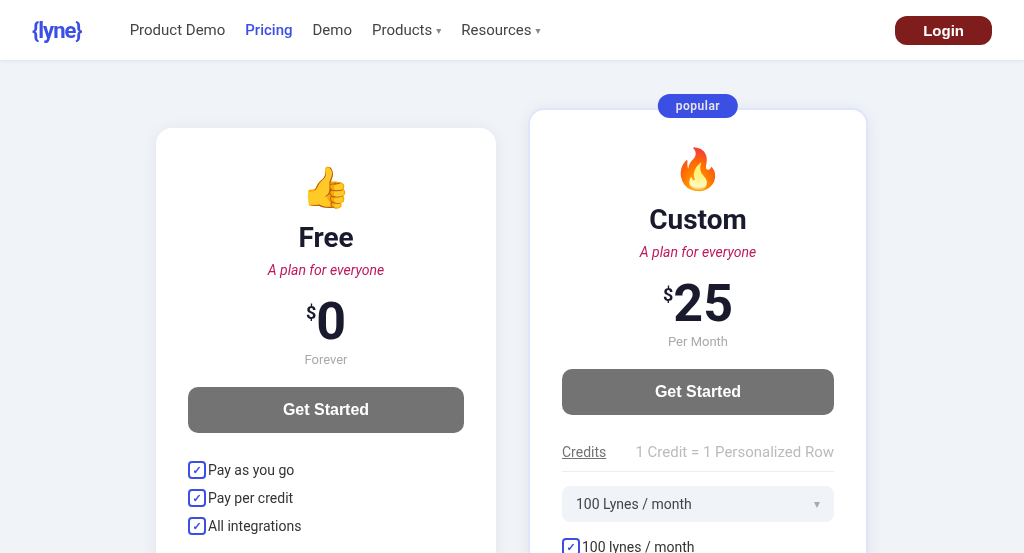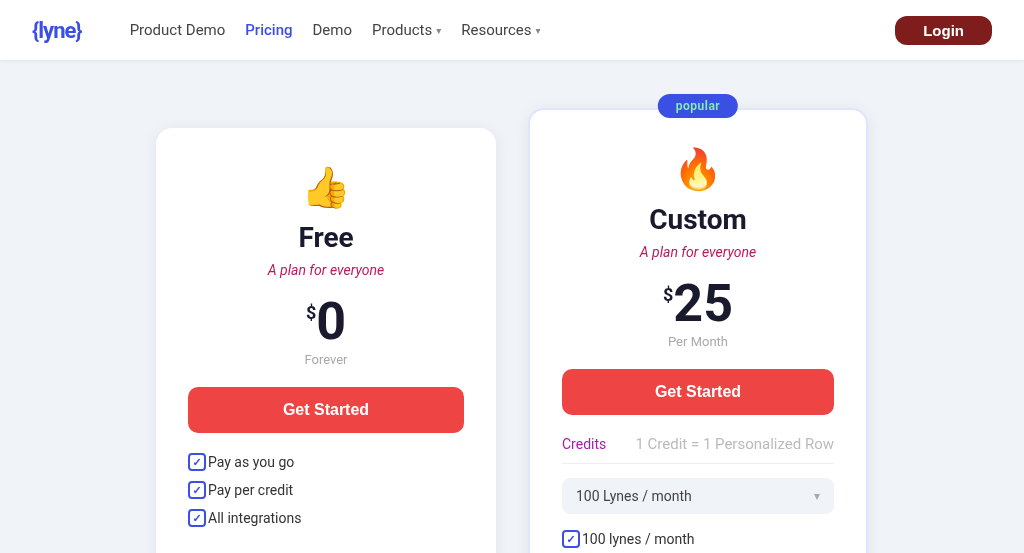--- a/index.html
+++ b/index.html
@@ -90,21 +90,21 @@
     .card-custom {
       border: 2px solid #e0e5ff;
     }
 
     .popular-badge {
       position: absolute;
       top: -16px;
       left: 50%;
       transform: translateX(-50%);
       background: #3b4fe4;
-      color: #86efac;
+      color: #e5e5e5;
       font-size: 12px;
       font-weight: 600;
       padding: 5px 18px;
       border-radius: 20px;
       letter-spacing: 0.5px;
     }
 
     .card-icon {
       font-size: 40px;
       text-align: center;
@@ -144,29 +144,29 @@
     }
     .price-period {
       font-size: 13px;
       color: #aaa;
       text-align: center;
       margin-bottom: 20px;
     }
     .get-started-btn {
       display: block;
       width: 100%;
-      background: #ef4444;
+      background: #737373;
       color: #fff;
       border: none;
       border-radius: 10px;
       padding: 14px 0;
       font-size: 16px;
       font-weight: 600;
       cursor: pointer;
-      margin-bottom: 20px;
+      margin-bottom: 28px;
       text-align: center;
     }
     .feature-list {
       list-style: none;
       margin-bottom: 16px;
     }
     .feature-item {
       display: flex;
       align-items: center;
       gap: 2px;
@@ -193,21 +193,22 @@
 
     
     .credits-header {
       display: flex;
       justify-content: space-between;
       align-items: center;
       margin-bottom: 10px;
     }
     .credits-label {
       font-size: 14px;
-      color: #a21caf;
+      color: #737373;
+      text-decoration: underline;
     }
     .credits-note {
       font-size: 15px;
       color: #bbb;
       text-align: right;
     }
     .credits-selector {
       background: #f0f3f8;
       border-radius: 8px;
       padding: 10px 14px;

